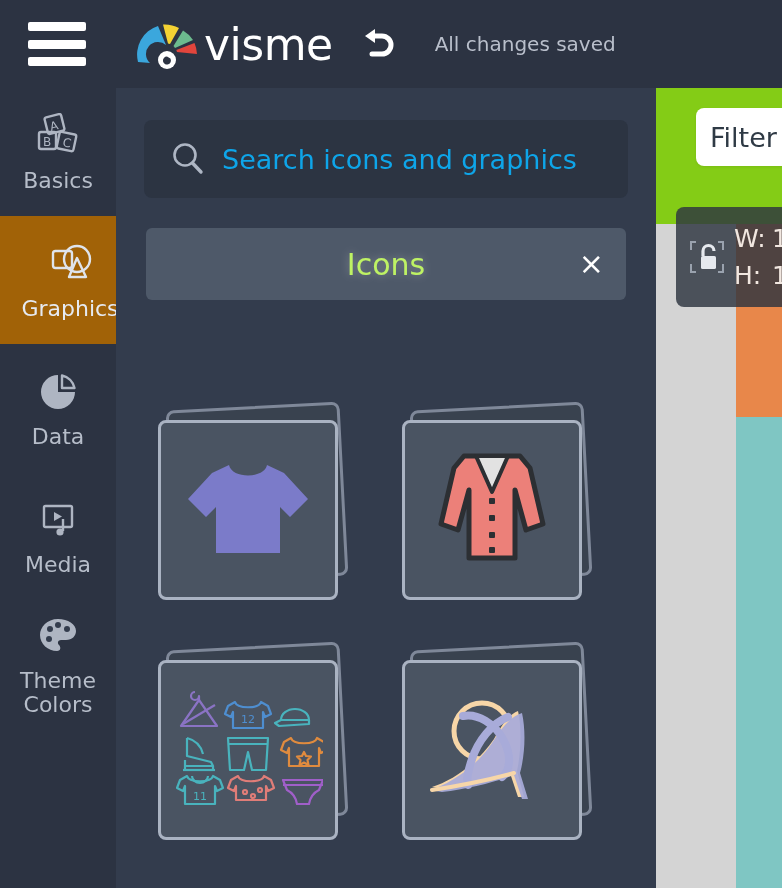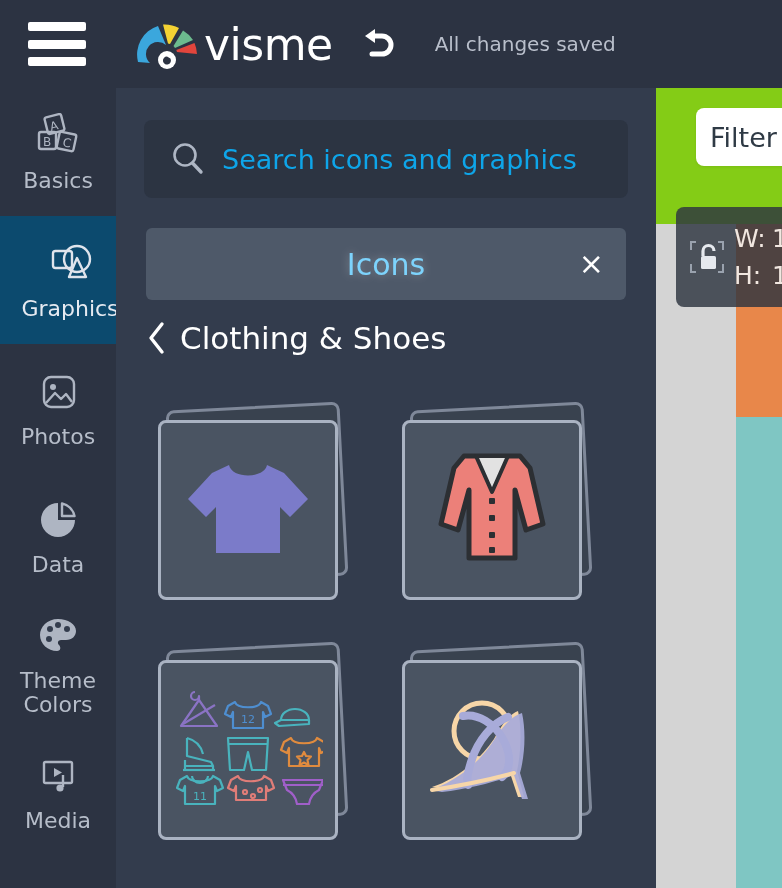--- a/index.html
+++ b/index.html
@@ -45,21 +45,21 @@
   
   .sidebar {
     position: absolute; left: 0; top: 88px; width: 116px; height: 800px;
     background: #2c3342;
   }
   .side-item {
     width: 116px; height: 128px;
     display: flex; flex-direction: column; align-items: center; justify-content: center;
     cursor: pointer; color: #a9b1c0;
   }
-  .side-item.active { background: #0c4a6e; padding-left: 24px; }
+  .side-item.active { background: #a16207; padding-left: 24px; }
   .side-item.active .side-label { color: #e6eaf1; }
   .side-icon { height: 50px; display: flex; align-items: center; justify-content: center; }
   .side-label {
     margin-top: 8px; font-size: 22px; color: #b6bdc9; text-align: center;
     line-height: 1.08; font-family: "DejaVu Sans", sans-serif;
   }
   .side-item.two-line .side-label { line-height: 1.1; }
 
   
   .panel {
@@ -76,21 +76,21 @@
     margin-left: 14px; color: #0ea5e9; font-size: 27px;
     font-family: "DejaVu Sans", sans-serif;
   }
   .cat-pill {
     position: absolute; left: 30px; top: 140px; width: 480px; height: 72px;
     background: #4e5969; border-radius: 6px;
     display: flex; align-items: center; justify-content: center;
     cursor: pointer;
   }
   .cat-pill-label {
-    color: #7dd3fc; font-size: 30px; font-family: "DejaVu Sans", sans-serif;
+    color: #bef264; font-size: 30px; font-family: "DejaVu Sans", sans-serif;
     text-shadow: 0 0 10px rgba(255,255,255,0.35);
   }
   .cat-pill-close {
     position: absolute; right: 22px; top: 50%; transform: translateY(-50%);
     color: #ffffff; font-size: 30px; line-height: 1; cursor: pointer;
     font-family: "DejaVu Sans", sans-serif;
   }
   .breadcrumb {
     position: absolute; left: 30px; top: 228px; height: 44px;
     display: flex; align-items: center; cursor: pointer;
@@ -223,93 +223,75 @@
           <g fill="none" stroke="#dfe4ec" stroke-width="2.4" stroke-linejoin="round">
             <circle cx="32" cy="18" r="13"></circle>
             <rect x="8" y="10" width="19" height="17" rx="2.5"></rect>
             <path d="M24 36 L32 17 L41 36 Z"></path>
           </g>
         </svg>
       </div>
       <div class="side-label">Graphics</div>
     </div>
 
-    <div class="side-item">
-      <div class="side-icon">
-        <svg width="50" height="46" viewBox="0 0 50 46">
-          <rect x="11" y="8" width="30" height="30" rx="7" fill="none" stroke="#aeb5c2" stroke-width="2.4"></rect>
-          <circle cx="20" cy="18" r="3" fill="#aeb5c2"></circle>
-          <path d="M13 34 L22 24 L28 30 L33 25 L39 33" fill="none" stroke="#aeb5c2" stroke-width="2.4" stroke-linejoin="round"></path>
-        </svg>
-      </div>
-      <div class="side-label">Photos</div>
-    </div>
 
     <div class="side-item">
       <div class="side-icon">
         <svg width="50" height="46" viewBox="0 0 50 46">
           <path d="M25 23 L25 6 A17 17 0 1 0 42 23 Z" fill="#aeb5c2"></path>
           <path d="M29 19 L29 6.5 A16.5 16.5 0 0 1 41.5 19 Z" fill="none" stroke="#aeb5c2" stroke-width="2.4" stroke-linejoin="round"></path>
         </svg>
       </div>
       <div class="side-label">Data</div>
+    </div>
+
+    <div class="side-item">
+      <div class="side-icon">
+        <svg width="50" height="46" viewBox="0 0 50 46">
+          <rect x="11" y="9" width="28" height="21" rx="1.5" fill="none" stroke="#aeb5c2" stroke-width="2.4"></rect>
+          <path d="M21 15 L29 19.5 L21 24 Z" fill="#aeb5c2"></path>
+          <path d="M30 22 L30 34" fill="none" stroke="#aeb5c2" stroke-width="2.4"></path>
+          <circle cx="27" cy="35" r="3.6" fill="#aeb5c2"></circle>
+        </svg>
+      </div>
+      <div class="side-label">Media</div>
     </div>
 
     <div class="side-item two-line">
       <div class="side-icon">
         <svg width="50" height="46" viewBox="0 0 50 46">
           <path d="M25 6 C14 6 7 14 7 22 C7 31 15 38 24 38 C28 38 28 34 26 32 C24 30 25 27 28 27 L33 27 C39 27 43 23 43 18 C43 11 35 6 25 6 Z" fill="#aeb5c2"></path>
           <circle cx="17" cy="16" r="3" fill="#333c4d"></circle>
           <circle cx="25" cy="12" r="3" fill="#333c4d"></circle>
           <circle cx="34" cy="16" r="3" fill="#333c4d"></circle>
           <circle cx="16" cy="26" r="3" fill="#333c4d"></circle>
         </svg>
       </div>
       <div class="side-label" style="white-space:pre-line">Theme
 Colors</div>
     </div>
-
-    <div class="side-item">
-      <div class="side-icon">
-        <svg width="50" height="46" viewBox="0 0 50 46">
-          <rect x="11" y="9" width="28" height="21" rx="1.5" fill="none" stroke="#aeb5c2" stroke-width="2.4"></rect>
-          <path d="M21 15 L29 19.5 L21 24 Z" fill="#aeb5c2"></path>
-          <path d="M30 22 L30 34" fill="none" stroke="#aeb5c2" stroke-width="2.4"></path>
-          <circle cx="27" cy="35" r="3.6" fill="#aeb5c2"></circle>
-        </svg>
-      </div>
-      <div class="side-label">Media</div>
-    </div>
   </div>
 
   <div class="panel">
 
     <div class="search-box">
       <div class="search-icon">
         <svg width="40" height="40" viewBox="0 0 40 40">
           <circle cx="17" cy="16" r="10.5" fill="none" stroke="#aeb6c4" stroke-width="2.6"></circle>
           <path d="M24.5 24 L33 33" fill="none" stroke="#aeb6c4" stroke-width="3.4" stroke-linecap="round"></path>
         </svg>
       </div>
       <div class="search-placeholder">Search icons and graphics</div>
     </div>
 
     <div class="cat-pill">
       <div class="cat-pill-label">Icons</div>
       <div class="cat-pill-close">×</div>
     </div>
 
-    <div class="breadcrumb">
-      <div class="bc-arrow">
-        <svg width="22" height="34" viewBox="0 0 22 34">
-          <path d="M16 3 L5 17 L16 31" fill="none" stroke="#ffffff" stroke-width="3.4" stroke-linecap="round" stroke-linejoin="round"></path>
-        </svg>
-      </div>
-      <div class="bc-title">Clothing &amp; Shoes</div>
-    </div>
 
     <div class="grid">
 
       <div class="card-slot">
         <div class="card-back"></div>
         <div class="card-front">
           <svg width="132" height="110" viewBox="0 0 132 110">
             <path d="M47 10 L30 18 L6 44 L24 62 L34 52 L34 98 L98 98 L98 52 L108 62 L126 44 L102 18 L85 10
                      C82 24 50 24 47 10 Z" fill="#7b7bc9"></path>
           </svg>

